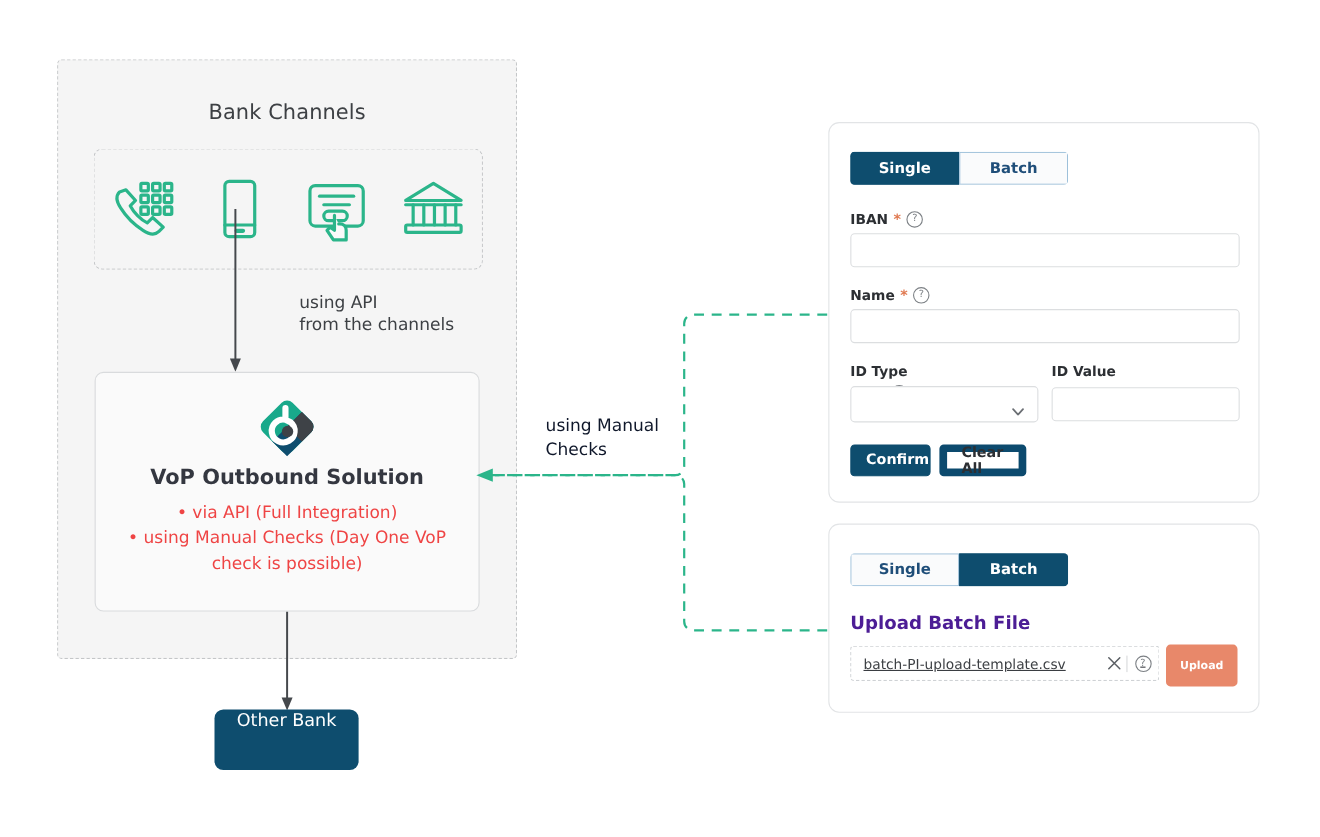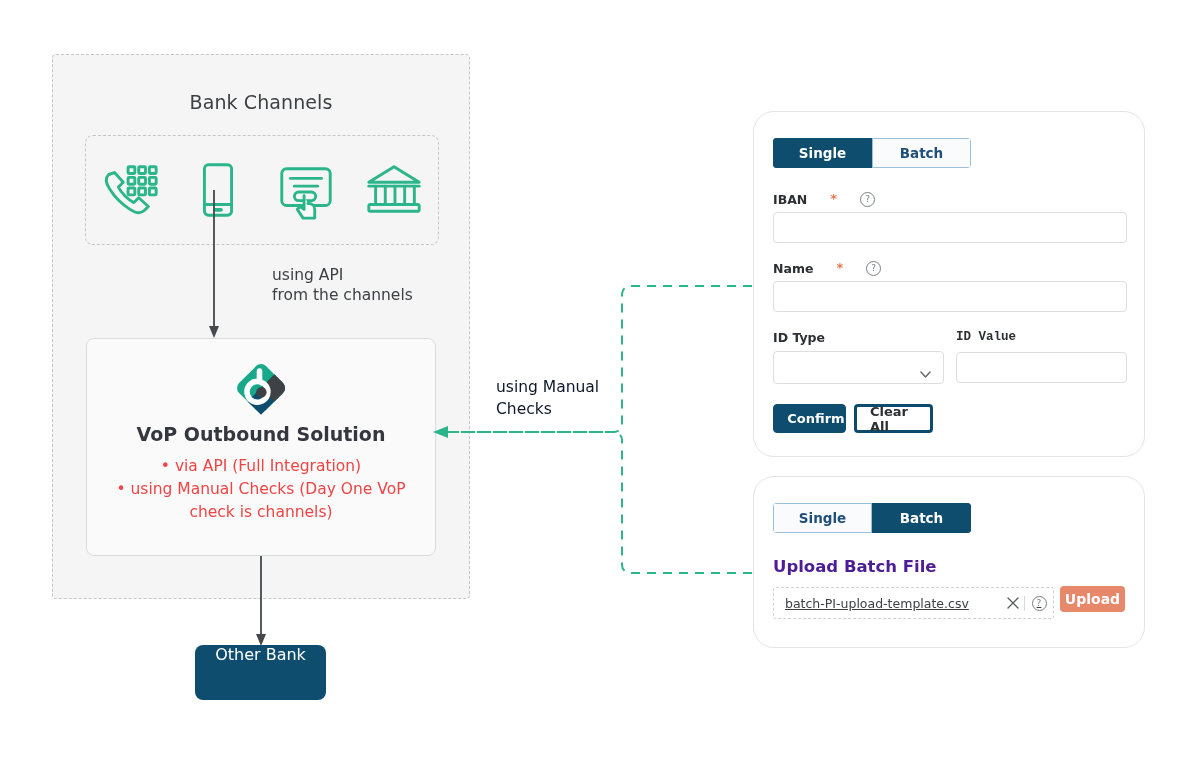--- a/index.html
+++ b/index.html
@@ -120,21 +120,21 @@
     line-height: 22px;
     color: #0f172a;
     white-space: pre;
   }
 
   
   .panel {
     position: absolute;
     background: #ffffff;
     border: 1px solid #e2e4e6;
-    border-radius: 21px;
+    border-radius: 10px;
     box-sizing: border-box;
   }
   .panel-single { left: 753px; top: 111px; width: 392px; height: 346px; }
   .panel-batch  { left: 753px; top: 476px; width: 392px; height: 172px; }
 
   .seg {
     position: absolute;
     left: 19px; top: 26px;
     display: flex;
     border-radius: 4px;
@@ -150,22 +150,22 @@
   }
   .seg-btn.active { background: #0e4d6e; color: #ffffff; border: 1px solid #0e4d6e; }
   .seg-btn.idle   { background: #fafbfc; color: #1f4e79; border: 1px solid #9dc0da; }
 
   .field-label {
     position: absolute;
     font-size: 12.5px;
     font-weight: bold;
     color: #2c2f33;
     display: flex;
-    align-items: flex-start;
-    gap: 23px;
+    align-items: flex-end;
+    gap: 5px;
   }
   .req { color: #e07a52; font-size: 13px; line-height: 1; }
   .help {
     width: 13px; height: 13px;
     border: 1.2px solid #7c8085;
     border-radius: 50%;
     font-size: 9px;
     font-weight: normal;
     color: #7c8085;
     display: inline-flex;
@@ -198,21 +198,21 @@
     height: 29px;
     border-radius: 4px;
     box-sizing: border-box;
     display: flex; align-items: center; justify-content: center;
     font-size: 13px;
     font-weight: bold;
     cursor: pointer;
     padding-left: 13px;
   }
   .btn-primary { background: #0e4d6e; color: #fff; border: 1px solid #0e4d6e; }
-  .btn-ghost { background: #fff; color: #2c2f33; border: 3px solid #0c4a6e; }
+  .btn-ghost { background: #fff; color: #2c2f33; border: 7px solid #0c4a6e; }
 
   .upload-title {
     position: absolute;
     left: 19px; top: 80px;
     font-size: 16.5px;
     font-weight: bold;
     color: #4c1d95;
   }
   .file-box {
     position: absolute;
@@ -232,25 +232,25 @@
     color: #3d4044;
     white-space: nowrap;
     overflow: hidden;
   }
   .file-x { width: 22px; display:flex; align-items:center; justify-content:center; }
   .file-div { width: 1px; height: 15px; background: #d7d9db; }
   .file-help { width: 28px; display:flex; align-items:center; justify-content:center; }
   .btn-upload {
     position: absolute;
     left: 306px; top: 109px;
-    width: 65px; height: 26px;
+    width: 65px; height: 38px;
     background: #e8886a;
     border-radius: 4px;
     color: #fff;
-    font-size: 14px;
+    font-size: 10px;
     font-weight: bold;
     display: flex; align-items: center; justify-content: center;
     cursor: pointer;
   }
 </style>
 </head>
 <body>
 
 <div class="stage">
 
@@ -325,21 +325,21 @@
           <path d="M29 8 H41 a7 7 0 0 1 7 7 V27 H29 Z" fill="#3E4247"></path>
         </g>
         <path d="M27.5 10 v10.6 a10.4 10.4 0 1 0 4.6 2.2 l-4.6 -2.2" fill="none" stroke="#ffffff" stroke-width="5.6" stroke-linecap="round"></path>
         <circle cx="29.4" cy="31.2" r="5.2" fill="#3E4247"></circle>
       </svg>
     </span>
     <div class="vop-title">VoP Outbound Solution</div>
     <div class="vop-list">
       <span class="vop-li">•  via API (Full Integration)</span>
       <span class="vop-li">•  using Manual Checks (Day One VoP</span>
-      <span class="vop-li">check is channels)</span>
+      <span class="vop-li">check is possible)</span>
     </div>
   </div>
 
   <span class="bank-arrow">
     <svg width="12" height="90" viewBox="0 0 12 90">
       <line x1="6" y1="0" x2="6" y2="80" stroke="#45484c" stroke-width="1.8"></line>
       <path d="M6 90 L1 78 L11 78 Z" fill="#45484c"></path>
     </svg>
   </span>
 
@@ -383,21 +383,21 @@
       <span class="help">?</span>
     </div>
     <div class="sel" style="left:19px; top:239px; width:171px;">
       <span class="chev">
         <svg width="11" height="7" viewBox="0 0 11 7" fill="none" stroke="#6b6f74" stroke-width="1.6" stroke-linecap="round" stroke-linejoin="round">
           <path d="M1 1 L5.5 6 L10 1"></path>
         </svg>
       </span>
     </div>
 
-    <div class="field-label" style="left:202px; top:218px;font-family:Liberation Mono, monospace;">
+    <div class="field-label" style="left:202px; top:218px;">
       <span>ID Value</span>
     </div>
     <input class="inp" style="left: 202px; top: 240px; width: 171px; height: 31px;" placeholder="">
 
     <div class="btn btn-primary" style="left:19px; top:292px; width:73px;">Confirm</div>
     <div class="btn btn-ghost" style="left:100px; top:292px; width:79px;">Clear All</div>
   </div>
 
   <div class="panel panel-batch">
 

